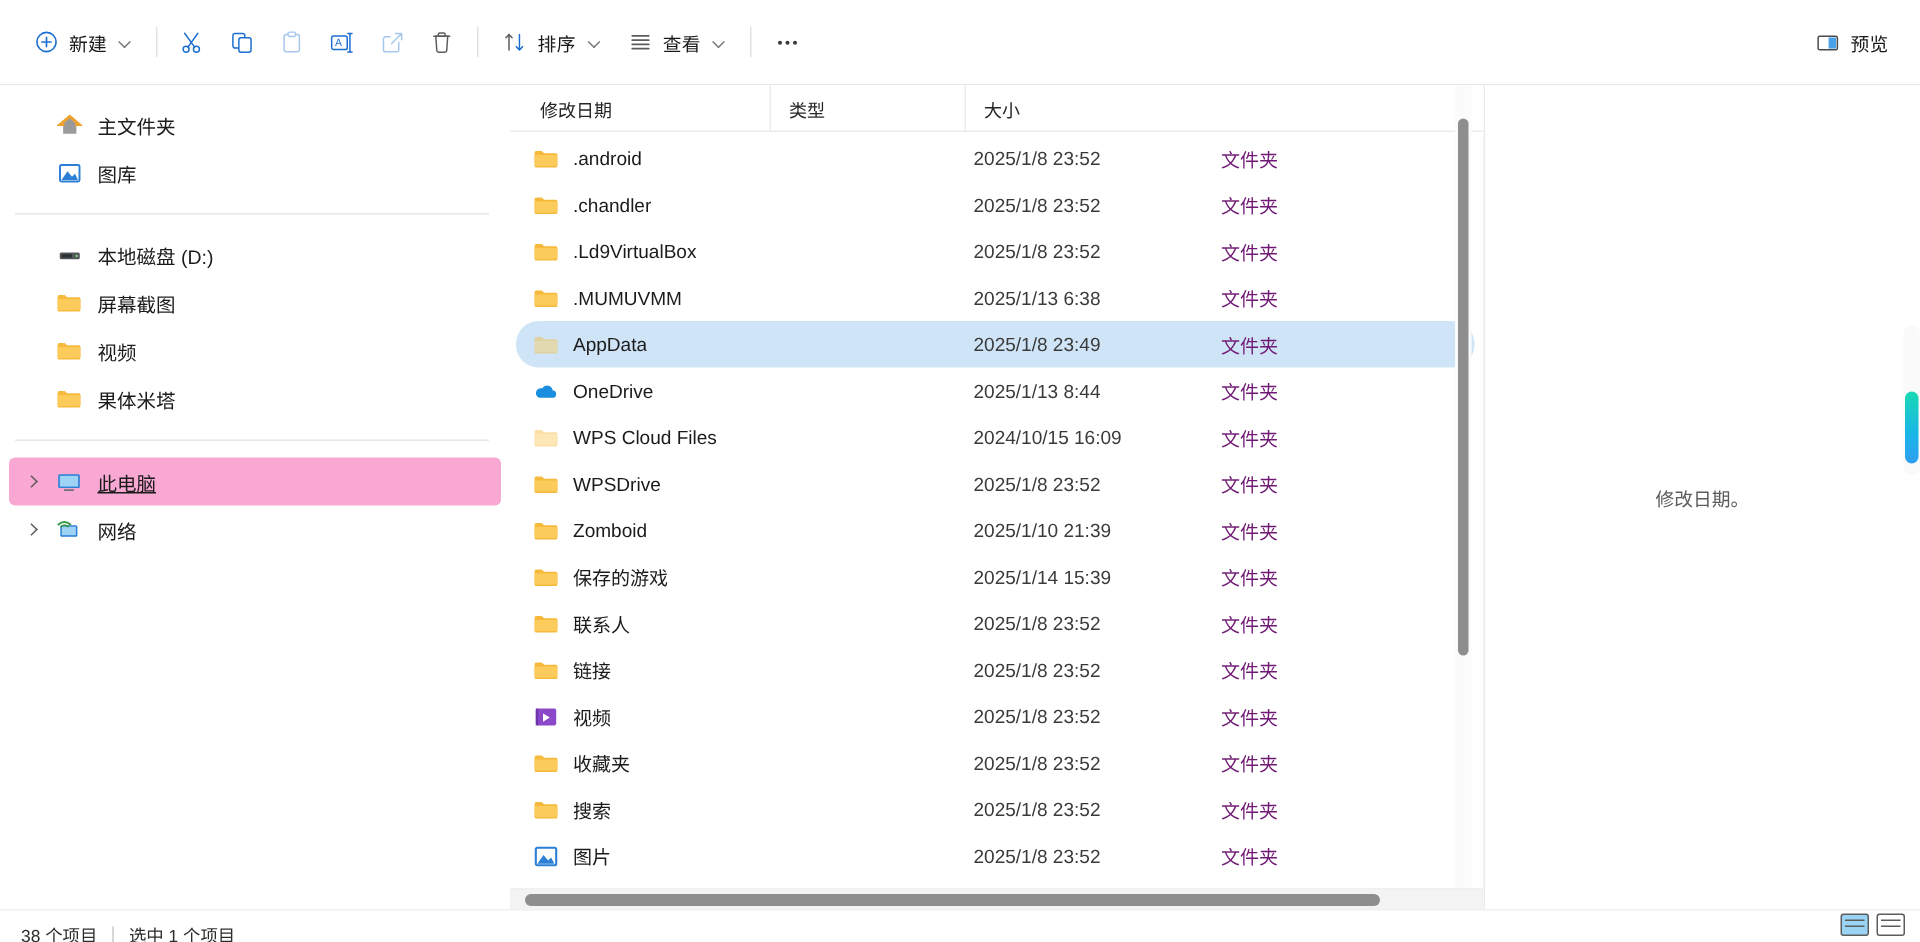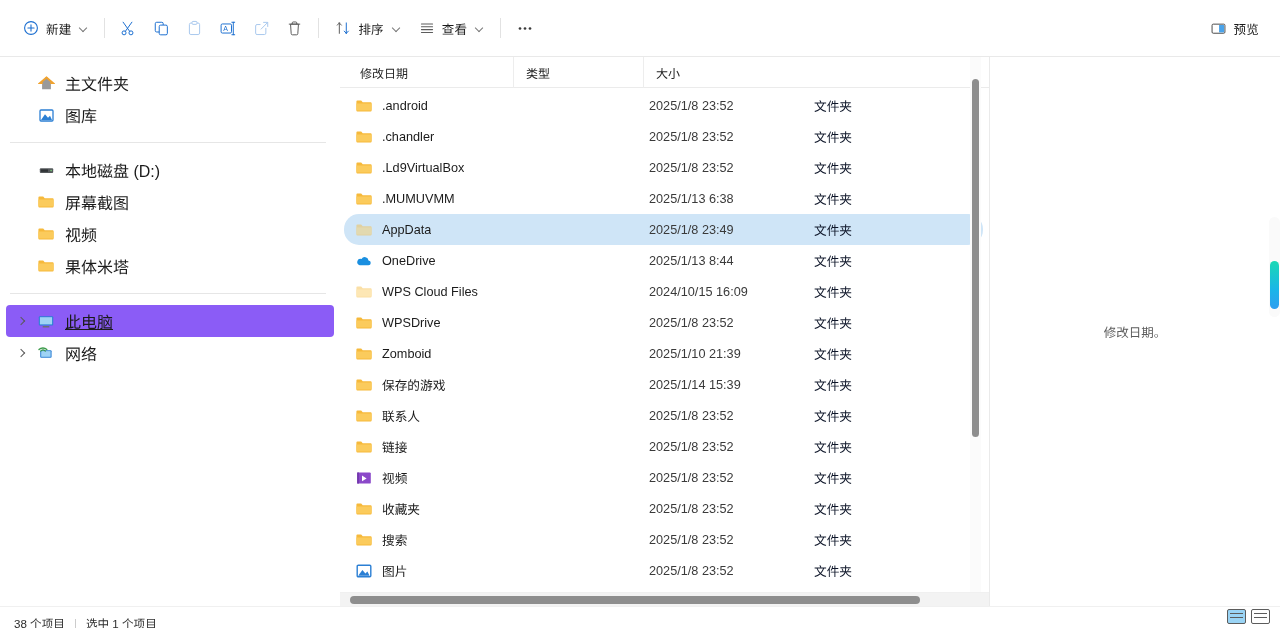--- a/index.html
+++ b/index.html
@@ -99,24 +99,24 @@
 
   .nav-item {
     height: 32px;
     display: flex;
     align-items: center;
     margin: 0 6px 0 6px;
     padding-left: 4px;
     border-radius: 4px;
     cursor: default;
     user-select: none;
-    font-size: 16px;
+    font-size: 13px;
     color: #1b1b1b;
   }
-  .nav-item.selected { background: #8b5cf6; text-decoration: underline; }
+  .nav-item.selected { background: #f9a8d4; text-decoration: underline; }
 
   .nav-exp {
     width: 24px;
     flex: 0 0 24px;
     display: flex;
     align-items: center;
     justify-content: center;
   }
   .nav-exp.has::after {
     content: "";
@@ -243,21 +243,21 @@
     width: 165px;
     flex: 0 0 165px;
     padding-left: 12px;
     color: #3a3a3a;
     white-space: nowrap;
   }
   .cell-type {
     width: 130px;
     flex: 0 0 130px;
     padding-left: 12px;
-    color: #0f172a;
+    color: #701a75;
     white-space: nowrap;
   }
   .cell-size {
     width: 60px;
     flex: 0 0 60px;
     padding-left: 12px;
     color: #3a3a3a;
     white-space: nowrap;
   }
 

